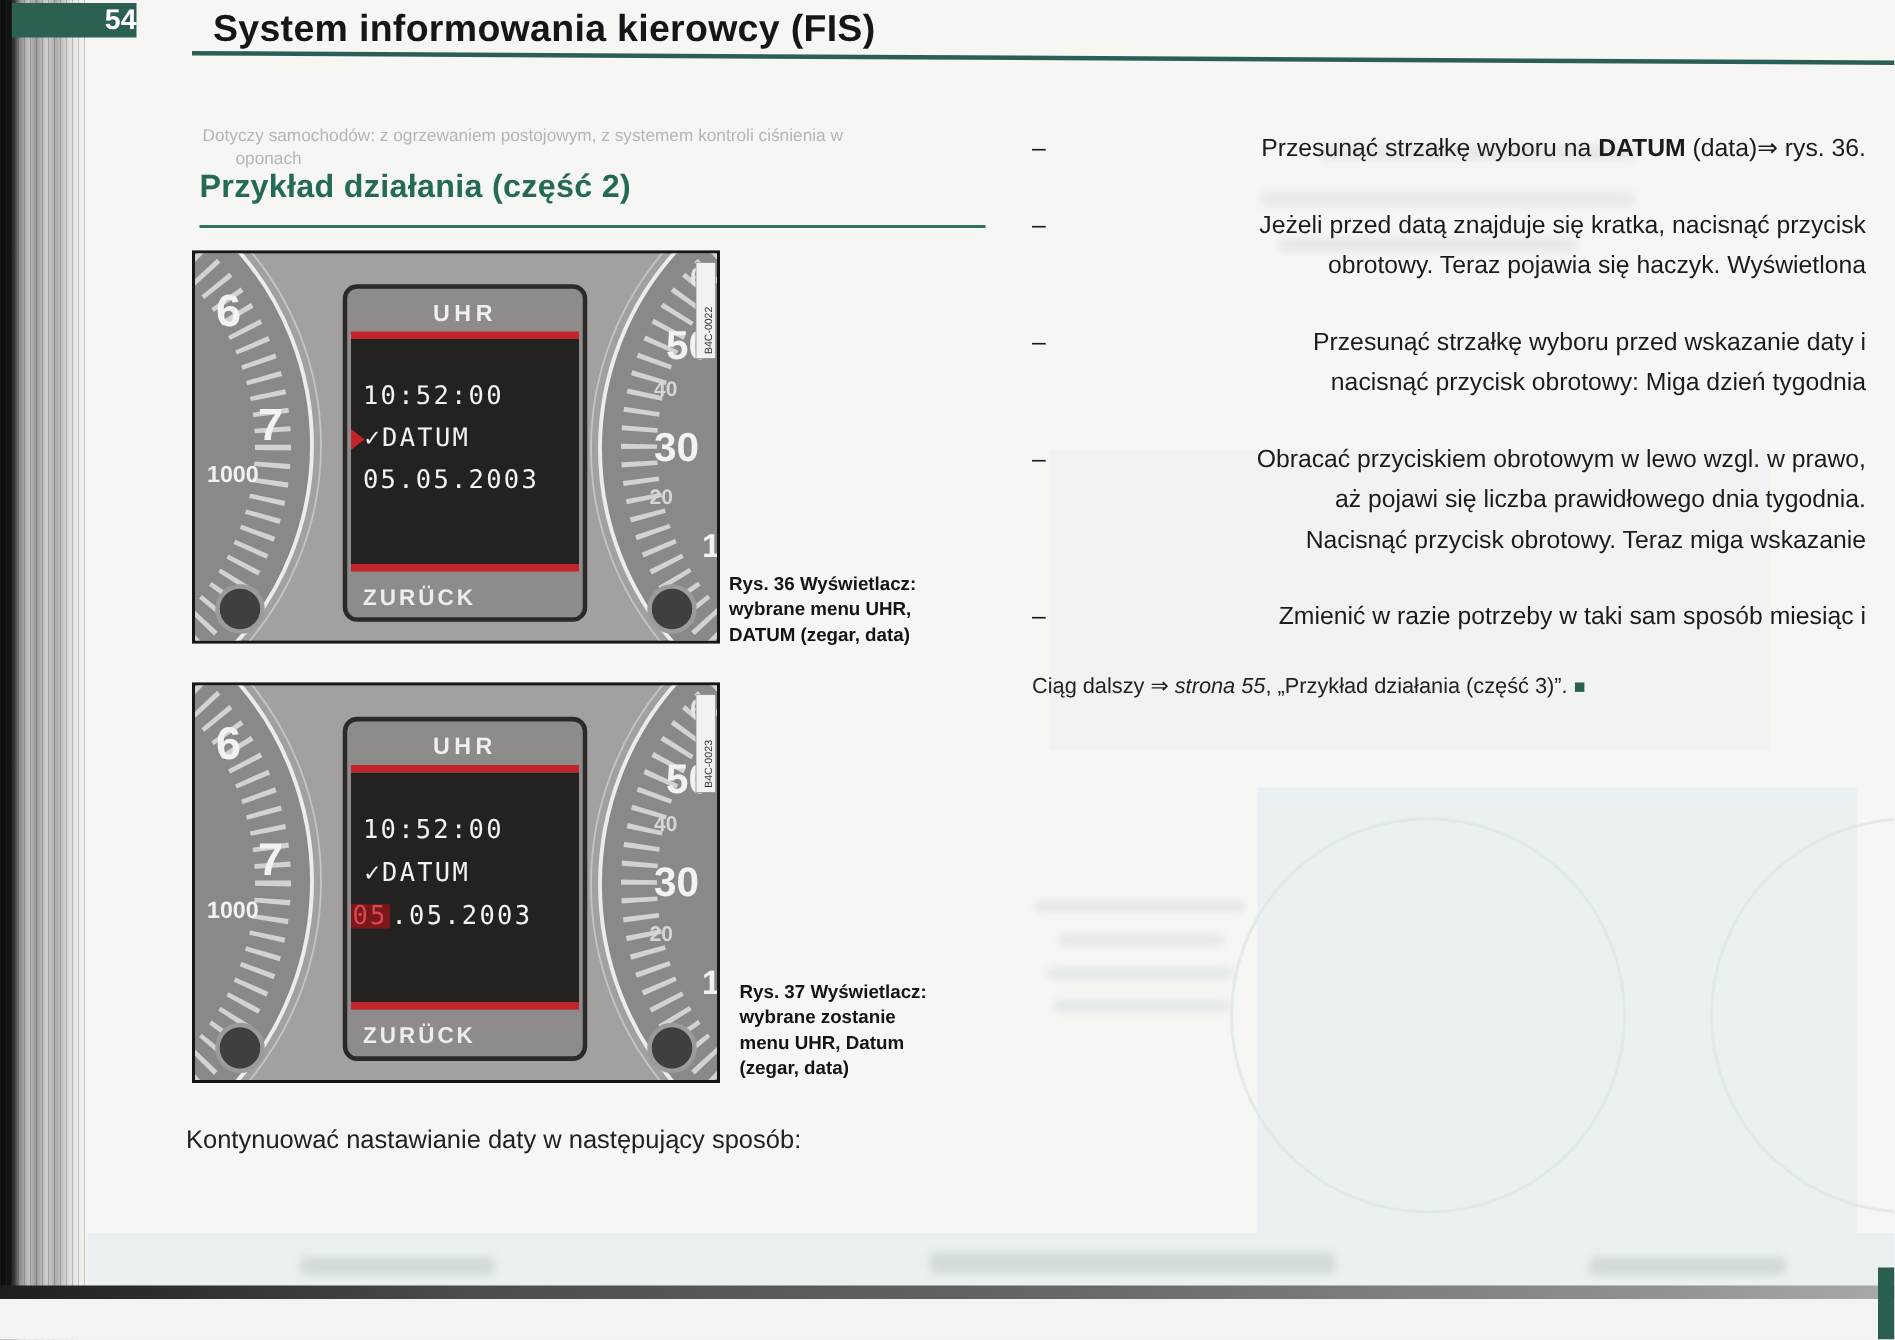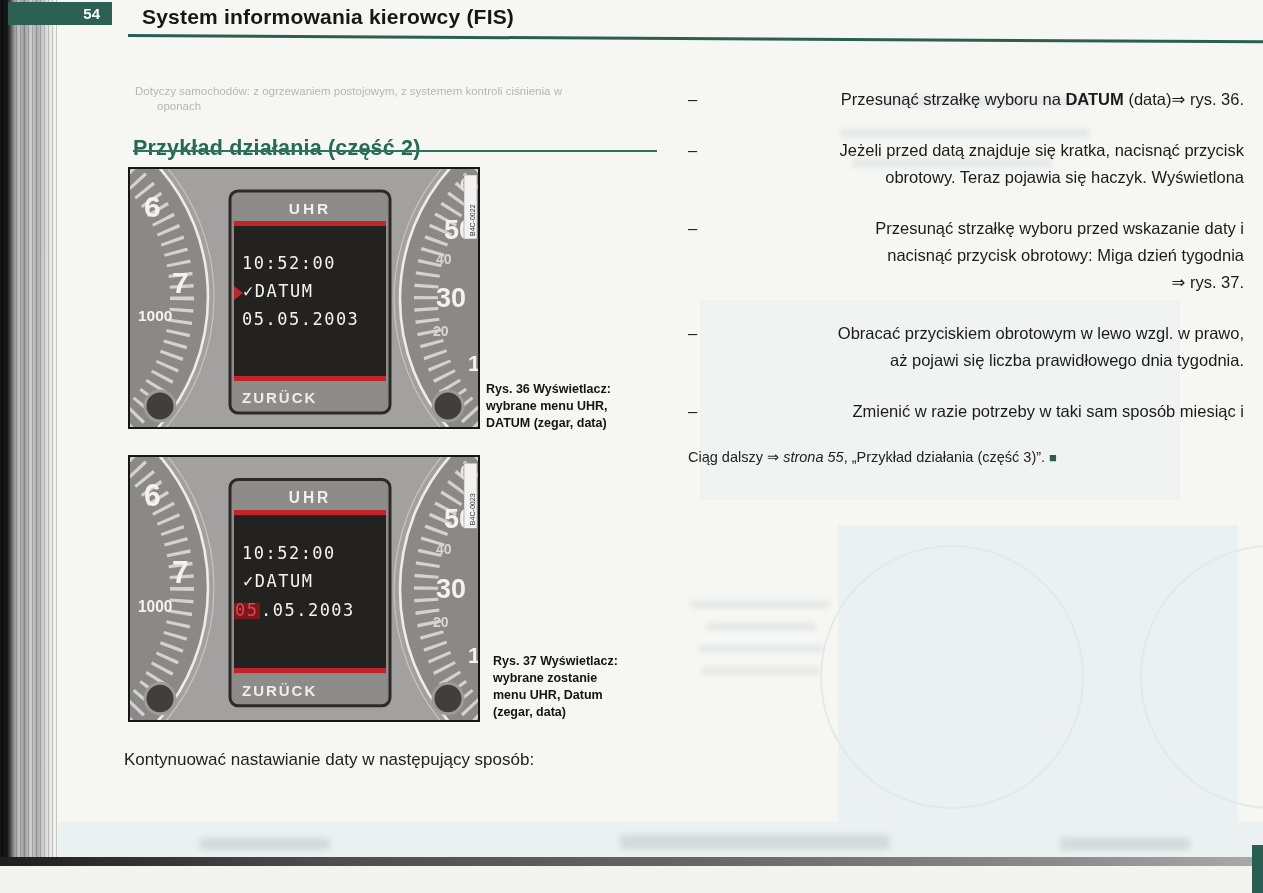--- a/index.html
+++ b/index.html
@@ -17,33 +17,33 @@
     background:linear-gradient(90deg,#1e1e1e 0,#4c4c4c 25%,#666 55%,#8d8d8d 85%,#aaa 100%);}
   .below-strip{position:absolute;left:0;top:866px;width:1263px;height:27px;background:#f3f3f0;z-index:1;}
   .teal-edge{position:absolute;left:1252px;top:845px;width:11px;height:48px;background:#2a5e52;z-index:3;}
 
   .ghost{position:absolute;pointer-events:none;z-index:0;}
   .ghost-line{background:#d2dddd;filter:blur(2px);opacity:.45;border-radius:4px;}
   .ghost-patch{background:#e9f0f1;opacity:.8;}
   .ghost-ring{border:2px solid #dde8e9;border-radius:50%;opacity:.8;}
 
   
-  .page-badge{position:absolute;left:8px;top:2px;width:104px;height:23px;background:#2b6052;
-    color:#fff;font-weight:bold;font-size:15px;line-height:23px;text-align:right;
-    padding-right:12px;box-sizing:border-box;z-index:4;}
-  .header-title{position:absolute;left:142px;top:5px;font-size:21px;font-weight:bold;color:#161616;z-index:4;letter-spacing:.2px;}
+  .page-badge{position:absolute;left:8px;top:2px;width:83px;height:23px;background:#2b6052;
+    color:#fff;font-weight:bold;font-size:19px;line-height:23px;text-align:right;
+    box-sizing:border-box;z-index:4;}
+  .header-title{position:absolute;left:142px;top:5px;font-size:25px;font-weight:bold;color:#161616;z-index:4;letter-spacing:.2px;}
   .header-rule{position:absolute;left:128px;top:34px;width:1135px;height:3px;background:#2b5f53;
     transform:rotate(0.32deg);transform-origin:left center;z-index:3;}
 
   
   .applies-note{position:absolute;left:135px;top:84px;width:540px;font-size:11.5px;
     color:#b2b8b2;line-height:15px;z-index:2;}
   .applies-note .l2{padding-left:22px;}
   .section-heading{position:absolute;left:133px;top:112px;font-size:21.5px;font-weight:bold;
-    color:#256a56;z-index:2;letter-spacing:.2px;margin-top:24px;}
+    color:#256a56;z-index:2;letter-spacing:.2px;}
   .heading-rule{position:absolute;left:133px;top:150px;width:524px;height:2px;background:#2f7261;z-index:2;}
 
   .figure{position:absolute;border:2px solid #161616;background:#a3a1a0;z-index:2;}
   .fig1{left:128px;top:167px;width:348px;height:258px;}
   .fig2{left:128px;top:455px;width:348px;height:263px;}
   .figure svg{display:block;width:100%;height:100%;}
 
   .fig-caption{position:absolute;width:195px;font-size:12.5px;font-weight:bold;
     color:#141414;line-height:17px;z-index:2;}
   .cap1{left:486px;top:381px;}
@@ -210,29 +210,29 @@
       <div>Jeżeli przed datą znajduje się kratka, nacisnąć przycisk</div>
       <div>obrotowy. Teraz pojawia się haczyk. Wyświetlona</div>
     </div>
   </div>
 
   <div class="item">
     <span class="dash">–</span>
     <div class="itext">
       <div>Przesunąć strzałkę wyboru przed wskazanie daty i</div>
       <div>nacisnąć przycisk obrotowy: Miga dzień tygodnia</div>
-      <div>⇒ rys. 37.</div>
     </div>
   </div>
 
   <div class="item">
     <span class="dash">–</span>
     <div class="itext">
       <div>Obracać przyciskiem obrotowym w lewo wzgl. w prawo,</div>
       <div>aż pojawi się liczba prawidłowego dnia tygodnia.</div>
+      <div>Nacisnąć przycisk obrotowy. Teraz miga wskazanie</div>
     </div>
   </div>
 
   <div class="item">
     <span class="dash">–</span>
     <div class="itext">
       <div>Zmienić w razie potrzeby w taki sam sposób miesiąc i</div>
     </div>
   </div>
 

